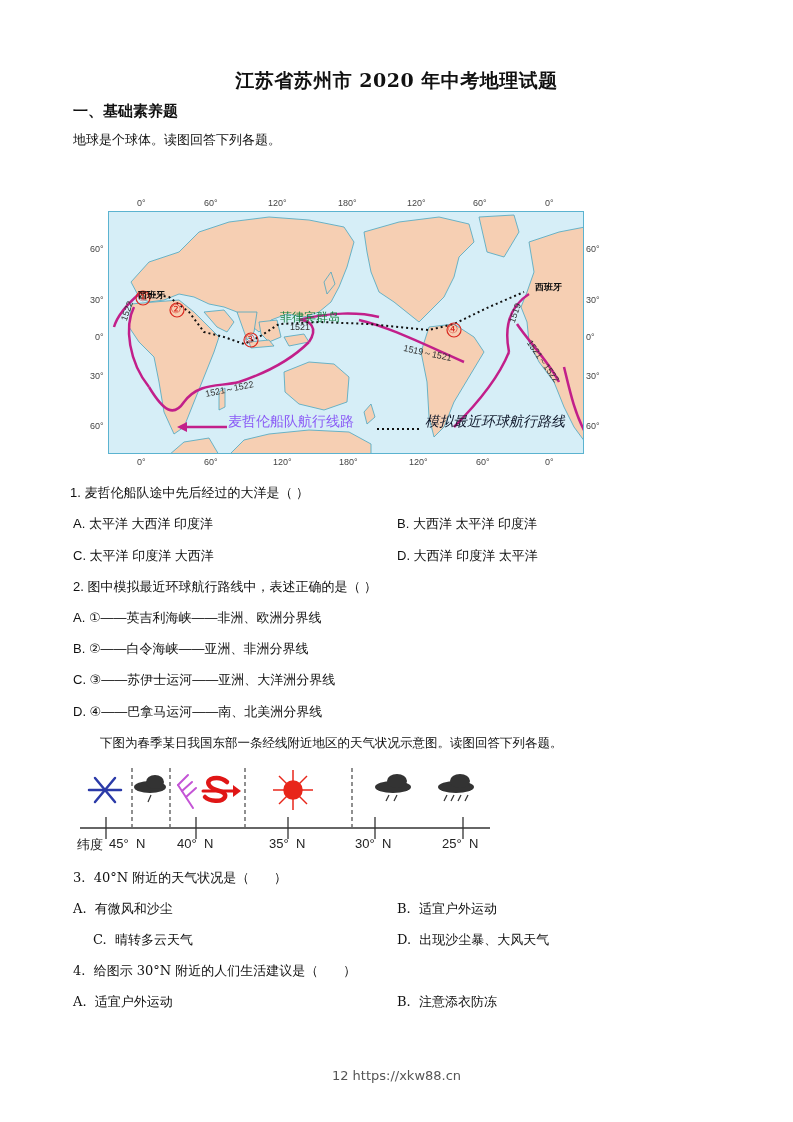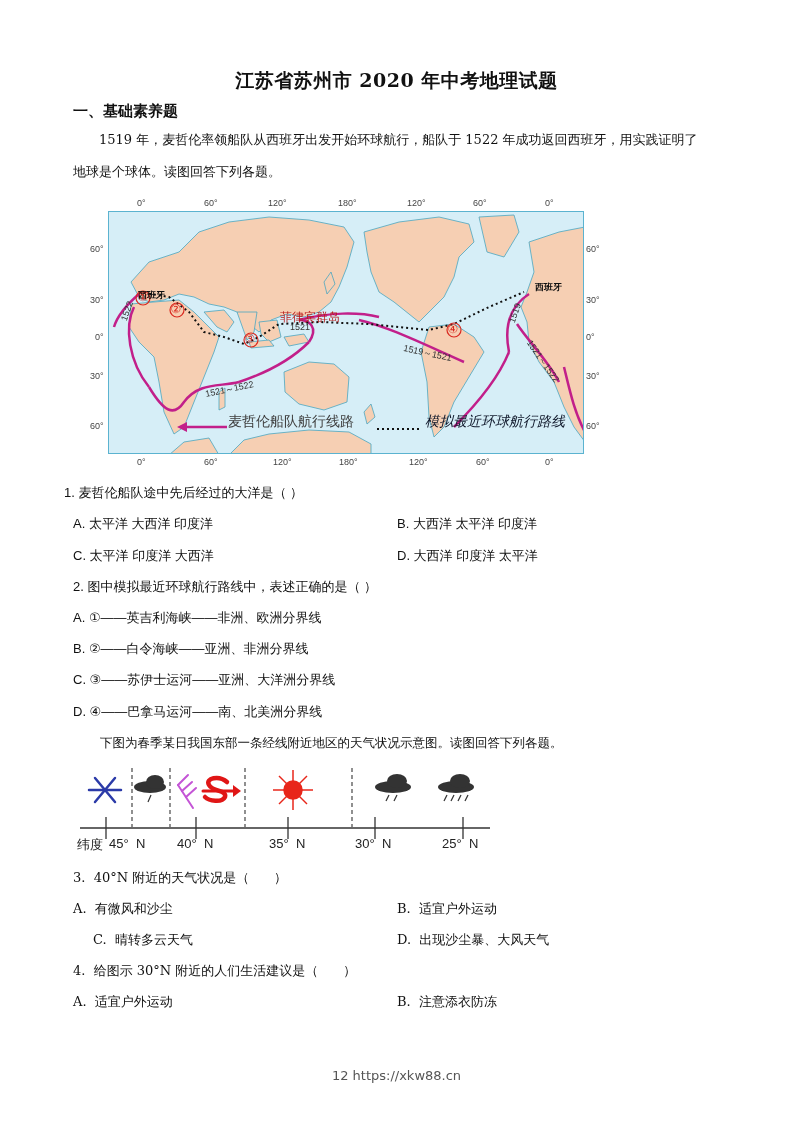--- a/index.html
+++ b/index.html
@@ -19,21 +19,20 @@
   .footer { left: 0; width: 793px; top: 1068px; text-align: center; font-family: "DejaVu Sans", sans-serif; font-size: 13px; color: #555; }
   .wx-axis-lbl { font-family: "Liberation Sans", "DejaVu Sans", sans-serif; font-size: 13px; color: #222; }
 </style>
 </head>
 <body>
 
 <div class="abs title">江苏省苏州市 2020 年中考地理试题</div>
 <div class="abs section">一、基础素养题</div>
 
 <div class="abs para" style="top:124px;">
-  <div class="indent">1519 年，麦哲伦率领船队从西班牙出发开始环球航行，船队于 1522 年成功返回西班牙，用实践证明了</div>
   <div>地球是个球体。读图回答下列各题。</div>
 </div>
 
 <div>
 
   <div class="abs maplbl" style="top:198px;left:137px;">0°</div>
   <div class="abs maplbl" style="top:198px;left:204px;">60°</div>
   <div class="abs maplbl" style="top:198px;left:268px;">120°</div>
   <div class="abs maplbl" style="top:198px;left:338px;">180°</div>
   <div class="abs maplbl" style="top:198px;left:407px;">120°</div>
@@ -124,38 +123,38 @@
         <circle cx="34" cy="86" r="7"></circle>
         <circle cx="68" cy="98" r="7"></circle>
         <circle cx="142" cy="128" r="7"></circle>
         <circle cx="345" cy="118" r="7"></circle>
       </g>
     </svg>
   </div>
 
   <div class="abs" style="left:138px;top:289px;font-size:9px;font-family:'DejaVu Sans',sans-serif;font-weight:bold;">西班牙</div>
   <div class="abs" style="left:535px;top:281px;font-size:9px;font-family:'DejaVu Sans',sans-serif;font-weight:bold;">西班牙</div>
-  <div class="abs" style="left:280px;top:309px;font-size:12px;font-family:'DejaVu Sans',sans-serif;color:#b91c1c;">菲律宾群岛</div>
+  <div class="abs" style="left:280px;top:309px;font-size:12px;font-family:'DejaVu Sans',sans-serif;color:#15803d;">菲律宾群岛</div>
   <div class="abs" style="left:290px;top:322px;font-size:9px;font-family:'Liberation Sans',sans-serif;color:#333;">1521</div>
   <div class="abs" style="left:205px;top:383px;font-size:9px;font-family:'Liberation Sans',sans-serif;color:#333;transform:rotate(-12deg);">1521～1522</div>
   <div class="abs" style="left:403px;top:347px;font-size:9px;font-family:'Liberation Sans',sans-serif;color:#333;transform:rotate(12deg);">1519～1521</div>
   <div class="abs" style="left:518px;top:355px;font-size:9px;font-family:'Liberation Sans',sans-serif;color:#333;transform:rotate(55deg);">1521～1522</div>
   <div class="abs" style="left:505px;top:308px;font-size:9px;font-family:'Liberation Sans',sans-serif;color:#333;transform:rotate(-70deg);">1519</div>
   <div class="abs" style="left:117px;top:306px;font-size:9px;font-family:'Liberation Sans',sans-serif;color:#333;transform:rotate(-70deg);">1522</div>
 
   <div class="abs" style="left:136px;top:289px;width:14px;height:14px;font-size:12px;color:#d9281f;text-align:center;line-height:14px;top:290px;">①</div>
   <div class="abs" style="left:169px;top:302px;width:14px;height:14px;font-size:12px;color:#d9281f;text-align:center;line-height:14px;">②</div>
   <div class="abs" style="left:243px;top:332px;width:14px;height:14px;font-size:12px;color:#d9281f;text-align:center;line-height:14px;">③</div>
   <div class="abs" style="left:446px;top:322px;width:14px;height:14px;font-size:12px;color:#d9281f;text-align:center;line-height:14px;">④</div>
 
-  <div class="abs" style="left:228px;top:413px;font-size:14px;font-family:'DejaVu Sans',sans-serif;color:#404040;">麦哲伦船队航行线路</div>
+  <div class="abs" style="left:228px;top:413px;font-size:14px;font-family:'DejaVu Sans',sans-serif;color:#8b5cf6;">麦哲伦船队航行线路</div>
   <div class="abs" style="left:425px;top:413px;font-size:14px;font-family:'DejaVu Sans',sans-serif;color:#0f172a;font-style:italic;">模拟最近环球航行路线</div>
 </div>
 
-<div class="abs q" style="left:64px;top:484px;">1.  麦哲伦船队途中先后经过的大洋是（      ）</div>
+<div class="abs q" style="left:70px;top:484px;">1.  麦哲伦船队途中先后经过的大洋是（      ）</div>
 <div class="abs opt" style="left:73px;top:515px;">A.  太平洋    大西洋    印度洋</div>
 <div class="abs opt" style="left:397px;top:515px;">B.  大西洋    太平洋    印度洋</div>
 <div class="abs opt" style="left:73px;top:547px;">C.  太平洋    印度洋    大西洋</div>
 <div class="abs opt" style="left:397px;top:547px;">D.  大西洋    印度洋    太平洋</div>
 
 <div class="abs q" style="left:73px;top:578px;">2.  图中模拟最近环球航行路线中，表述正确的是（      ）</div>
 <div class="abs opt" style="left:73px;top:609px;">A. ①——英吉利海峡——非洲、欧洲分界线</div>
 <div class="abs opt" style="left:73px;top:640px;">B. ②——白令海峡——亚洲、非洲分界线</div>
 <div class="abs opt" style="left:73px;top:671px;">C. ③——苏伊士运河——亚洲、大洋洲分界线</div>
 <div class="abs opt" style="left:73px;top:703px;">D. ④——巴拿马运河——南、北美洲分界线</div>

